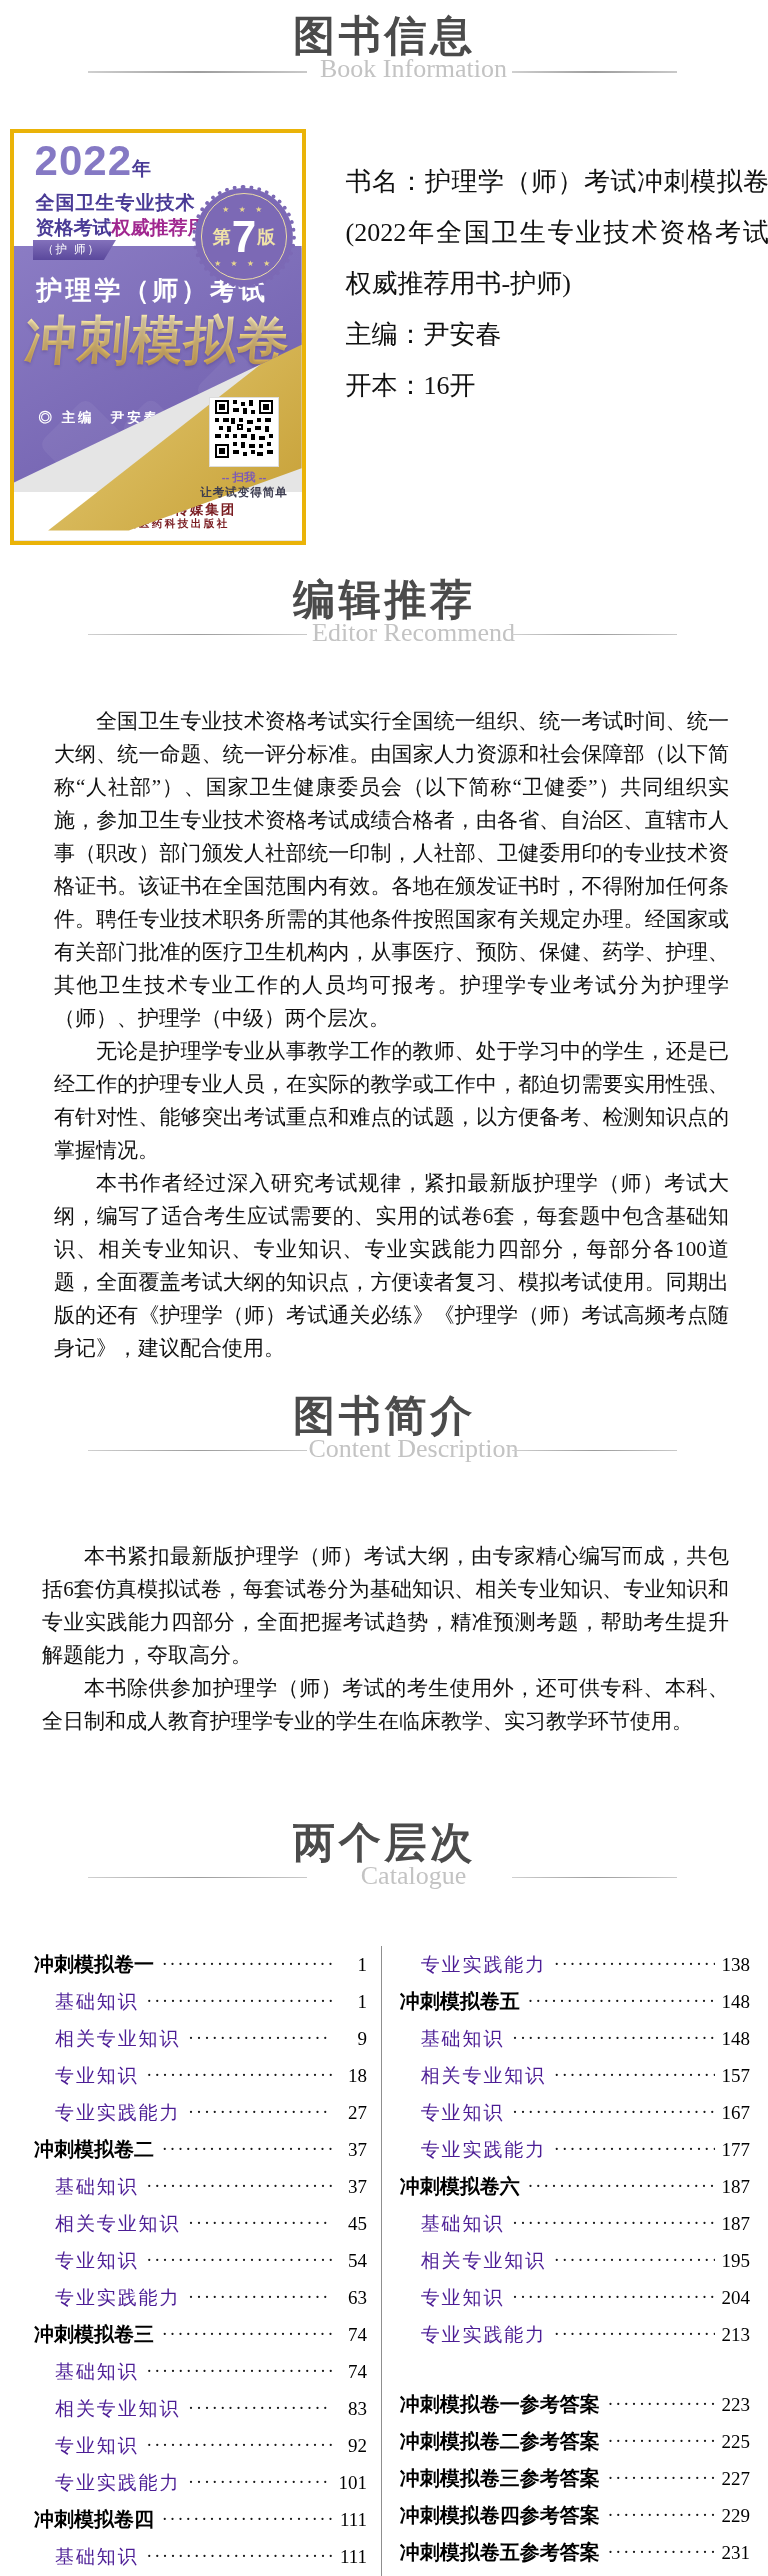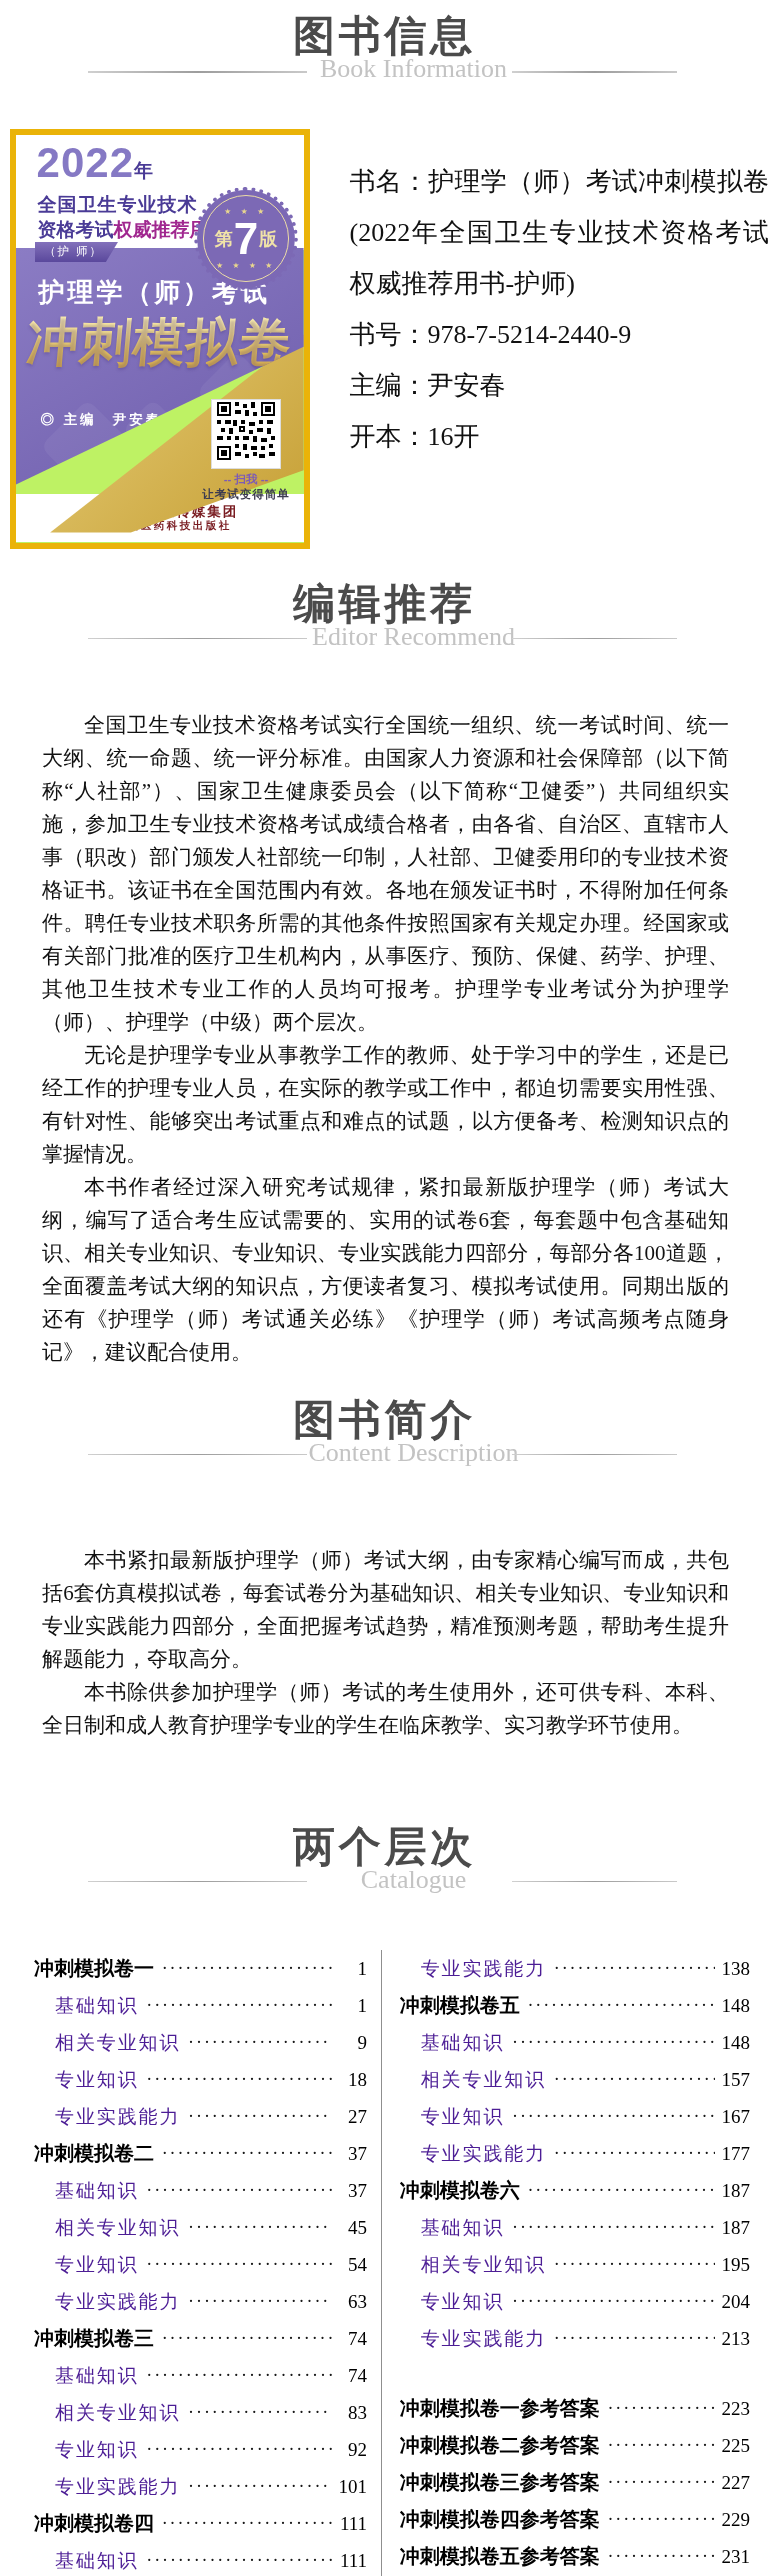--- a/index.html
+++ b/index.html
@@ -8,21 +8,21 @@
   
   .sec-header{position:relative;text-align:center;height:92px;}
   .sec-title{font-family:"Liberation Sans",sans-serif;font-size:42px;font-weight:700;color:#4b4b4b;letter-spacing:3.8px;line-height:1.15;}
   .sec-sub{font-family:"Liberation Serif",serif;font-size:26px;color:#c3c3c3;margin-top:-5.8px;transform:translateX(29px);}
   .sec-line{position:absolute;top:58px;height:1.9px;background:linear-gradient(90deg,#d0d0d0,#9d9d9d,#c9c9c9);}
   .sec-line.left{left:88px;width:219px;}
   .sec-line.right{right:92px;width:165px;}
 
   
   .book-row{display:flex;margin:25px 0 0 9.6px;}
-  .cover{position:relative;width:288px;height:408px;background:#bef264;border:6px solid #eab308;overflow:hidden;flex:none;}
+  .cover{position:relative;width:288px;height:408px;background:#e5e5e5;border:4px solid #eab308;overflow:hidden;flex:none;}
   .cover-top{position:absolute;left:0;top:0;width:100%;height:115px;background:#fff;}
   .c-year{position:absolute;left:21px;top:7.7px;line-height:1;}
   .c-year-num{font-family:"Liberation Sans",sans-serif;font-size:42px;font-weight:800;color:#8579c4;letter-spacing:1px;}
   .c-year-suffix{font-family:"Liberation Sans",sans-serif;font-size:19px;font-weight:700;color:#4a3b96;}
   .c-series1{position:absolute;left:22px;top:57px;font-family:"Liberation Sans",sans-serif;font-size:19px;font-weight:800;color:#4a3b96;letter-spacing:1px;}
   .c-series2{position:absolute;left:22px;top:82px;font-family:"Liberation Sans",sans-serif;font-size:19px;font-weight:800;color:#4a3b96;}
   .c-series2 .hl{color:#a0278f;}
   .c-tag{position:absolute;left:19px;top:107px;z-index:5;background:linear-gradient(180deg,#8371bb,#5a489c);color:#fff;font-family:"Liberation Sans",sans-serif;font-size:11.5px;font-weight:400;letter-spacing:1.9px;padding:2.9px 15.4px 2.9px 9.6px;clip-path:polygon(0 0,100% 0,85% 100%,0 100%);}
   .c-badge{position:absolute;right:11.5px;top:58px;z-index:6;width:92px;height:92px;border-radius:50%;background:#7c69b5;box-shadow:0 0 0 2.9px #7c69b5;display:flex;flex-direction:column;align-items:center;justify-content:center;}
   .c-badge::before{content:"";position:absolute;inset:2.9px;border-radius:50%;border:1.9px solid #ecdca6;}
@@ -69,21 +69,21 @@
   .toc-row.item{padding-left:21px;}
   .toc-row.item .label{font-family:"Liberation Serif",serif;font-size:19px;color:#4c1d95;letter-spacing:1.9px;}
   .toc-row.answer .label{font-family:"Liberation Sans",sans-serif;font-weight:700;font-size:20px;color:#000;}
   .toc-row.spacer{height:33px;}
   .toc-row.spacer .dots::before{content:"";}
   .dots{flex:1;overflow:hidden;margin:0 5.8px 0 7.7px;color:#1a1a1a;font-size:18px;letter-spacing:1.9px;}
   .dots::before{content:"·············································································";}
   .page{flex:none;font-family:"Liberation Serif",serif;font-size:19px;color:#000;min-width:29px;text-align:right;}
 
   .mt-h2{margin-top:31px;}
-  .mt-para{margin-top:37px;}
+  .mt-para{margin-top:37px;margin-left:12px;}
   .mt-h3{margin-top:27px;}
   .mt-desc{margin-top:56px;}
   .mt-h4{margin-top:81px;}
 </style>
 </head>
 <body>
 
 <div class="sec-header" style="padding-top:11.5px;">
   <div class="sec-title">图书信息</div>
   <div class="sec-sub">Book Information</div>
@@ -194,21 +194,20 @@
         <div class="pub1">中国健康传媒集团</div>
         <div class="pub2">中国医药科技出版社</div>
       </div>
     </div>
   </div>
 
   <div class="book-info">
 
       <div class="info-line">书名：护理学（师）考试冲刺模拟卷(2022年全国卫生专业技术资格考试权威推荐用书-护师)</div>
 
-      <div class="info-line">书号：978-7-5214-2440-9</div>
 
       <div class="info-line">主编：尹安春</div>
 
 
       <div class="info-line">开本：16开</div>
     </div>
 </div>
 
 <div class="sec-header mt-h2">
   <div class="sec-title">编辑推荐</div>

